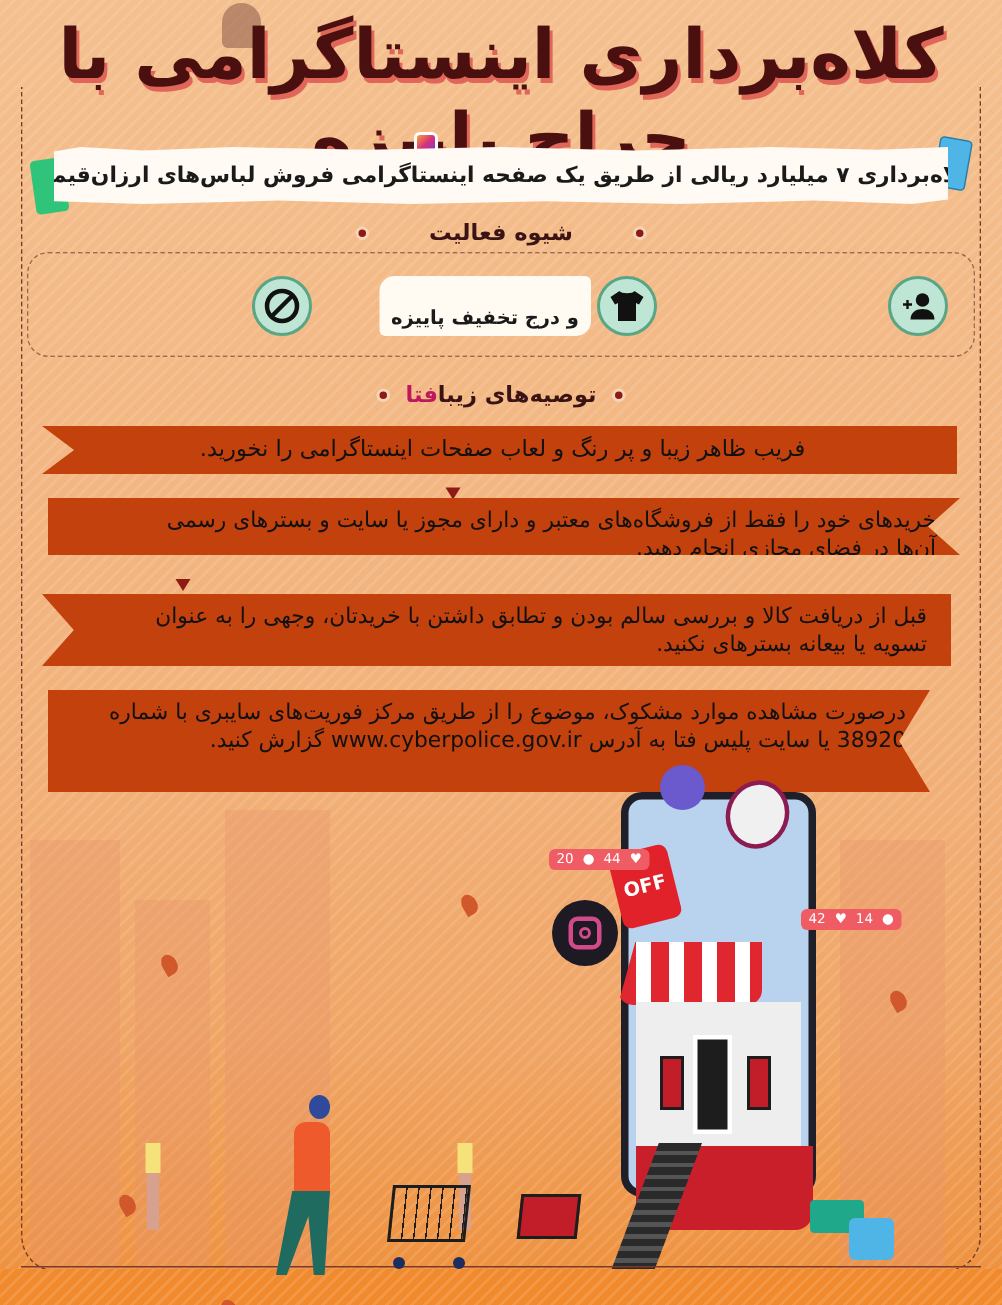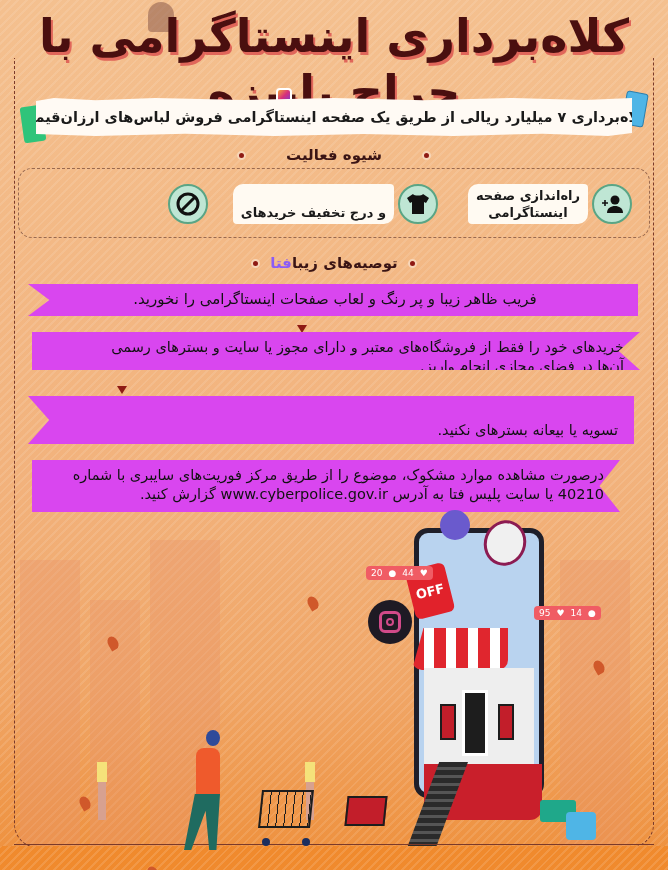--- a/index.html
+++ b/index.html
@@ -49,40 +49,40 @@
     position: absolute; left: 276px; top: 88px; width: 16px; height: 16px;
     border-radius: 4px; background: linear-gradient(135deg,#f4a23a,#d7307a,#7a3ad0);
     border: 2px solid #fff;
   }
   .section-head {
     position: absolute; left: 0; right: 0; text-align: center;
     font-size: 15px; font-weight: bold; color: #3a1414;
     display: flex; justify-content: center; align-items: center; gap: 10px;
   }
   .dot { width: 9px; height: 9px; border-radius: 50%; background: #8e1a14; border: 2px solid #f7d6b8; display: inline-block; }
-  .section-head .accent { color: #8b5cf6; }
+  .section-head .accent { color: #be185d; }
   .activity-box {
     position: absolute; left: 18px; right: 18px; top: 168px; height: 70px;
     border: 1.5px dashed #9a6a50; border-radius: 14px;
   }
   .activity {
     position: absolute; top: 178px; height: 52px; display: flex; align-items: center; gap: 4px;
   }
   .act-icon {
     width: 40px; height: 40px; border-radius: 50%; background: #bfe6d4;
     border: 2px solid #5aa585; display: flex; align-items: center; justify-content: center;
     flex-shrink: 0;
   }
   .act-label {
     background: #fffaf2; border-radius: 10px 4px 10px 4px; padding: 3px 8px;
     font-size: 13px; font-weight: bold; color: #1a1a1a; text-align: center; line-height: 17px;
     white-space: nowrap;
   }
   .ribbon {
-    position: absolute; background: #d946ef; color: #111;
+    position: absolute; background: #c2410c; color: #111;
     font-size: 14.5px; line-height: 19px; padding: 6px 16px 6px 20px;
     box-shadow: 0 1px 0 rgba(0,0,0,0.05);
   }
   .ribbon.notch-left { clip-path: polygon(0 0, 100% 0, 100% 100%, 0 100%, 3.5% 50%); }
   .ribbon.notch-right { clip-path: polygon(0 0, 100% 0, 96.5% 50%, 100% 100%, 0 100%); }
   .tri { position: absolute; width: 0; height: 0; border-left: 5px solid transparent; border-right: 5px solid transparent; border-top: 8px solid #8e1a14; }
   .illus { position: absolute; }
   .phone {
     left: 414px; top: 528px; width: 130px; height: 270px; background: #b9d3ef;
     border: 5px solid #1f1f2a; border-radius: 14px; overflow: hidden;
@@ -173,35 +173,31 @@
 <div class="activity-box"></div>
 
 <div class="activity" style="right:36px;">
   <span class="act-icon">
     <svg width="24" height="20" viewBox="0 0 24 20">
         <circle cx="15" cy="6" r="4.5" fill="#111"></circle>
         <path d="M7 19c0-5 4-7 8-7s8 2 8 7z" fill="#111"></path>
         <path d="M2 9h6M5 6v6" stroke="#111" stroke-width="1.6"></path>
       </svg>
   </span>
-  <span class="act-label">
-    <span>راه‌اندازی صفحه</span><br>
-    <span>اینستاگرامی</span>
-  </span>
 </div>
 
 <div class="activity" style="right:230px;">
   <span class="act-icon">
     <svg width="24" height="22" viewBox="0 0 24 22">
         <path d="M7 1 L1 5 L4 10 L6 9 V21 H18 V9 L20 10 L23 5 L17 1 C16 3 8 3 7 1z" fill="#111"></path>
       </svg>
   </span>
   <span class="act-label">
     <br>
-    <span>و درج تخفیف خریدهای</span>
+    <span>و درج تخفیف پاییزه</span>
   </span>
 </div>
 
 <div class="activity" style="right:460px;">
   <span class="act-icon">
     <svg width="26" height="26" viewBox="0 0 26 26">
         <circle cx="13" cy="13" r="10" fill="none" stroke="#111" stroke-width="3"></circle>
         <path d="M6 20 L20 6" stroke="#111" stroke-width="3"></path>
       </svg>
   </span>
@@ -213,52 +209,52 @@
   <span class="dot"></span>
 </div>
 
 <div class="ribbon notch-left" style="left:28px;right:30px;top:284px;height:32px;text-align:center;font-size:15px;">
   <span>فریب ظاهر زیبا و پر رنگ و لعاب صفحات اینستاگرامی را نخورید.</span>
 </div>
 
 <span class="tri" style="left:297px;top:325px;"></span>
 <div class="ribbon notch-right" style="left:32px;right:28px;top:332px;height:38px;">
   <span>خریدهای خود را فقط از فروشگاه‌های معتبر و دارای مجوز یا سایت و بسترهای رسمی</span><br>
-  <span>آن‌ها در فضای مجازی انجام واریز.</span>
+  <span>آن‌ها در فضای مجازی انجام دهید.</span>
 </div>
 
 <span class="tri" style="left:117px;top:386px;"></span>
 <div class="ribbon notch-left" style="left:28px;right:34px;top:396px;height:48px;">
-  <br>
+  <span>قبل از دریافت کالا و بررسی سالم بودن و تطابق داشتن با خریدتان، وجهی را به عنوان</span><br>
   <span>تسویه یا بیعانه بسترهای نکنید.</span>
 </div>
 
 <span class="tri" style="left:530px;top:476px;"></span>
-<div class="ribbon notch-right" style="left:32px;right:48px;top:460px;height:52px;">
+<div class="ribbon notch-right" style="left:32px;right:48px;top:460px;height:68px;">
   <span>درصورت مشاهده موارد مشکوک، موضوع را از طریق مرکز فوریت‌های سایبری با شماره</span><br>
-  <span>40210 یا سایت پلیس فتا به آدرس www.cyberpolice.gov.ir گزارش کنید.</span>
+  <span>38920 یا سایت پلیس فتا به آدرس www.cyberpolice.gov.ir گزارش کنید.</span>
 </div>
 
 <div class="illus phone"></div>
 <div class="thief"></div>
 <div class="megaphone"></div>
 <div class="off-tag">
     <span>OFF</span>
   </div>
 <div class="notif" style="left:366px;top:566px;">
   <span>♥</span>
     <span>44</span>
   <span>●</span>
     <span>20</span>
 </div>
 <div class="notif" style="left:534px;top:606px;">
   <span>●</span>
     <span>14</span>
   <span>♥</span>
-    <span>95</span>
+    <span>42</span>
 </div>
 <div class="ig-circle">
     <div class="ig-inner"></div>
   </div>
 <div class="awning"></div>
 <div class="shopfront"></div>
 <div class="door"></div>
 <div class="win" style="left:440px;"></div>
 <div class="win" style="left:498px;"></div>
 <div class="shop-base"></div>

